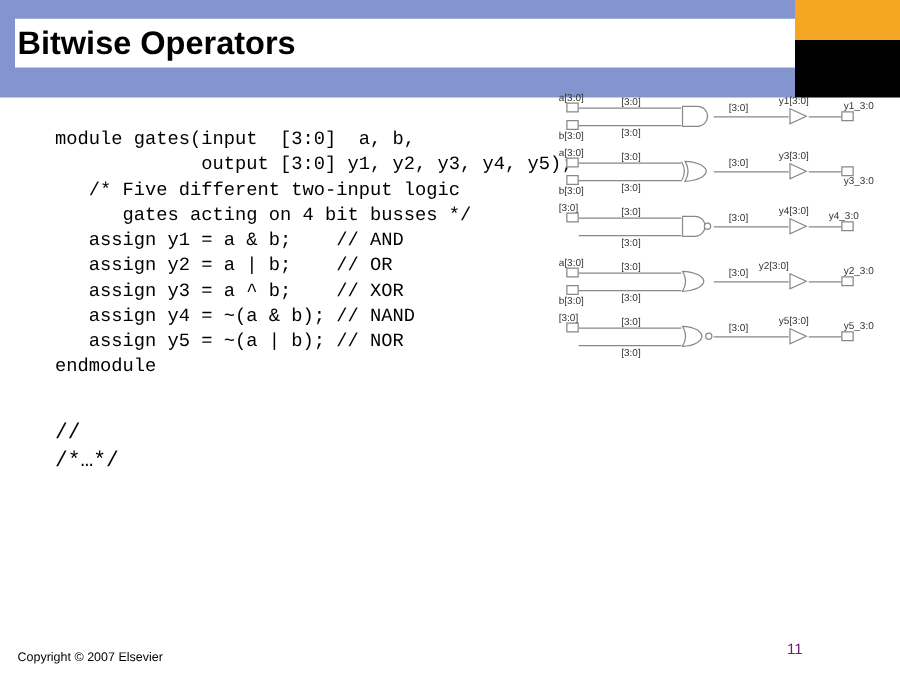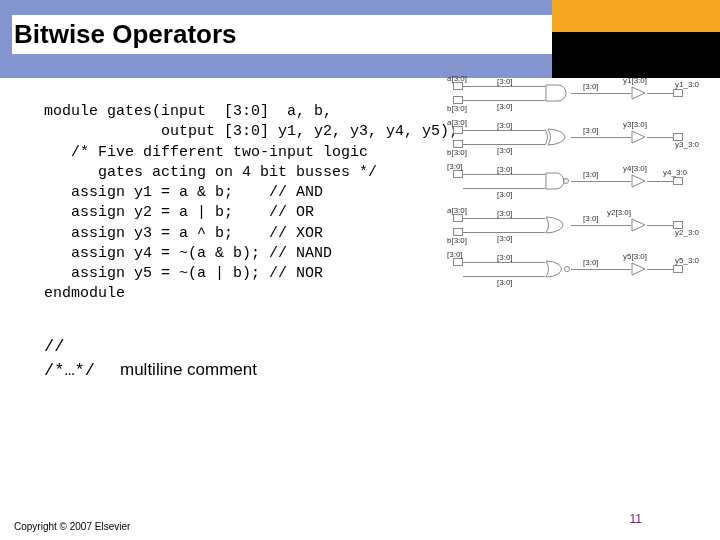--- a/index.html
+++ b/index.html
@@ -34,21 +34,21 @@
   .header-black {
     flex: 1;
     background: #000;
   }
   .title {
     font-weight: bold;
     font-size: 26px;
     color: #000;
     background: #fff;
     padding: 4px 2px 4px 2px;
-    width: 540px;
+    width: 624px;
     margin-top: -10px;
   }
   .content {
     padding: 24px 18px 0 44px;
     position: relative;
   }
   .code {
     font-family: "Courier New", Courier, monospace;
     font-size: 15px;
     line-height: 1.35;
@@ -142,21 +142,20 @@
    assign y4 = ~(a &amp; b); // NAND
    assign y5 = ~(a | b); // NOR
 endmodule</pre>
 
   <div class="comments">
     <div class="comments-row">
       <span class="ckey">//</span>
     </div>
     <div class="comments-row">
       <span class="ckey">/*…*/</span>
-      <span class="cval">multiline comment</span>
     </div>
   </div>
 </div>
 
 <div class="schematic" id="sch">
     <div class="sch-row" style="top: 0px;">
       <div class="sch-box" style="top:4px;left:6px"></div>
       <div class="sch-lbl" style="top:-4px;left:0">a[3:0]</div>
       <div class="sch-box" style="top:18px;left:6px"></div>
       <div class="sch-lbl" style="top:26px;left:0">b[3:0]</div>
@@ -234,21 +233,21 @@
           <path d="M1 1 Q8 1 14 4 Q22 9 14 14 Q8 17 1 17 Q6 9 1 1 Z" fill="#fff" stroke="#888" stroke-width="1"></path>
         </svg></div>
       <div class="sch-line" style="top:15px;left:124px;width:60px"></div>
       <div class="sch-lbl" style="top:4px;left:136px">[3:0]</div>
       <svg style="position:absolute;top:8px;left:184px;width:16px;height:14px">
         <path d="M1 1 L14 7 L1 13 Z" fill="#fff" stroke="#888" stroke-width="1"></path>
       </svg>
       <div class="sch-lbl" style="top:-2px;left:160px">y2[3:0]</div>
       <div class="sch-line" style="top:15px;left:200px;width:26px"></div>
       <div class="sch-box" style="top:11px;left:226px"></div>
-      <div class="sch-lbl" style="top:18px;left:228px">y2_3:0</div>
+      <div class="sch-lbl" style="top:2px;left:228px">y2_3:0</div>
     </div>
     <div class="sch-row" style="top: 176px;">
       <div class="sch-box" style="top:4px;left:6px"></div>
       <div class="sch-lbl" style="top:-4px;left:0">[3:0]</div>
       <div class="sch-line" style="top:8px;left:16px;width:82px"></div>
       <div class="sch-line" style="top:22px;left:16px;width:82px"></div>
       <div class="sch-lbl" style="top:-1px;left:50px">[3:0]</div>
       <div class="sch-lbl" style="top:24px;left:50px">[3:0]</div>
       <div class="gate-and" style="top:6px;left:98px"><svg viewBox="0 0 26 18">
           <path d="M1 1 Q8 1 13 4 Q20 9 13 14 Q8 17 1 17 Q6 9 1 1 Z" fill="#fff" stroke="#888" stroke-width="1"></path>

